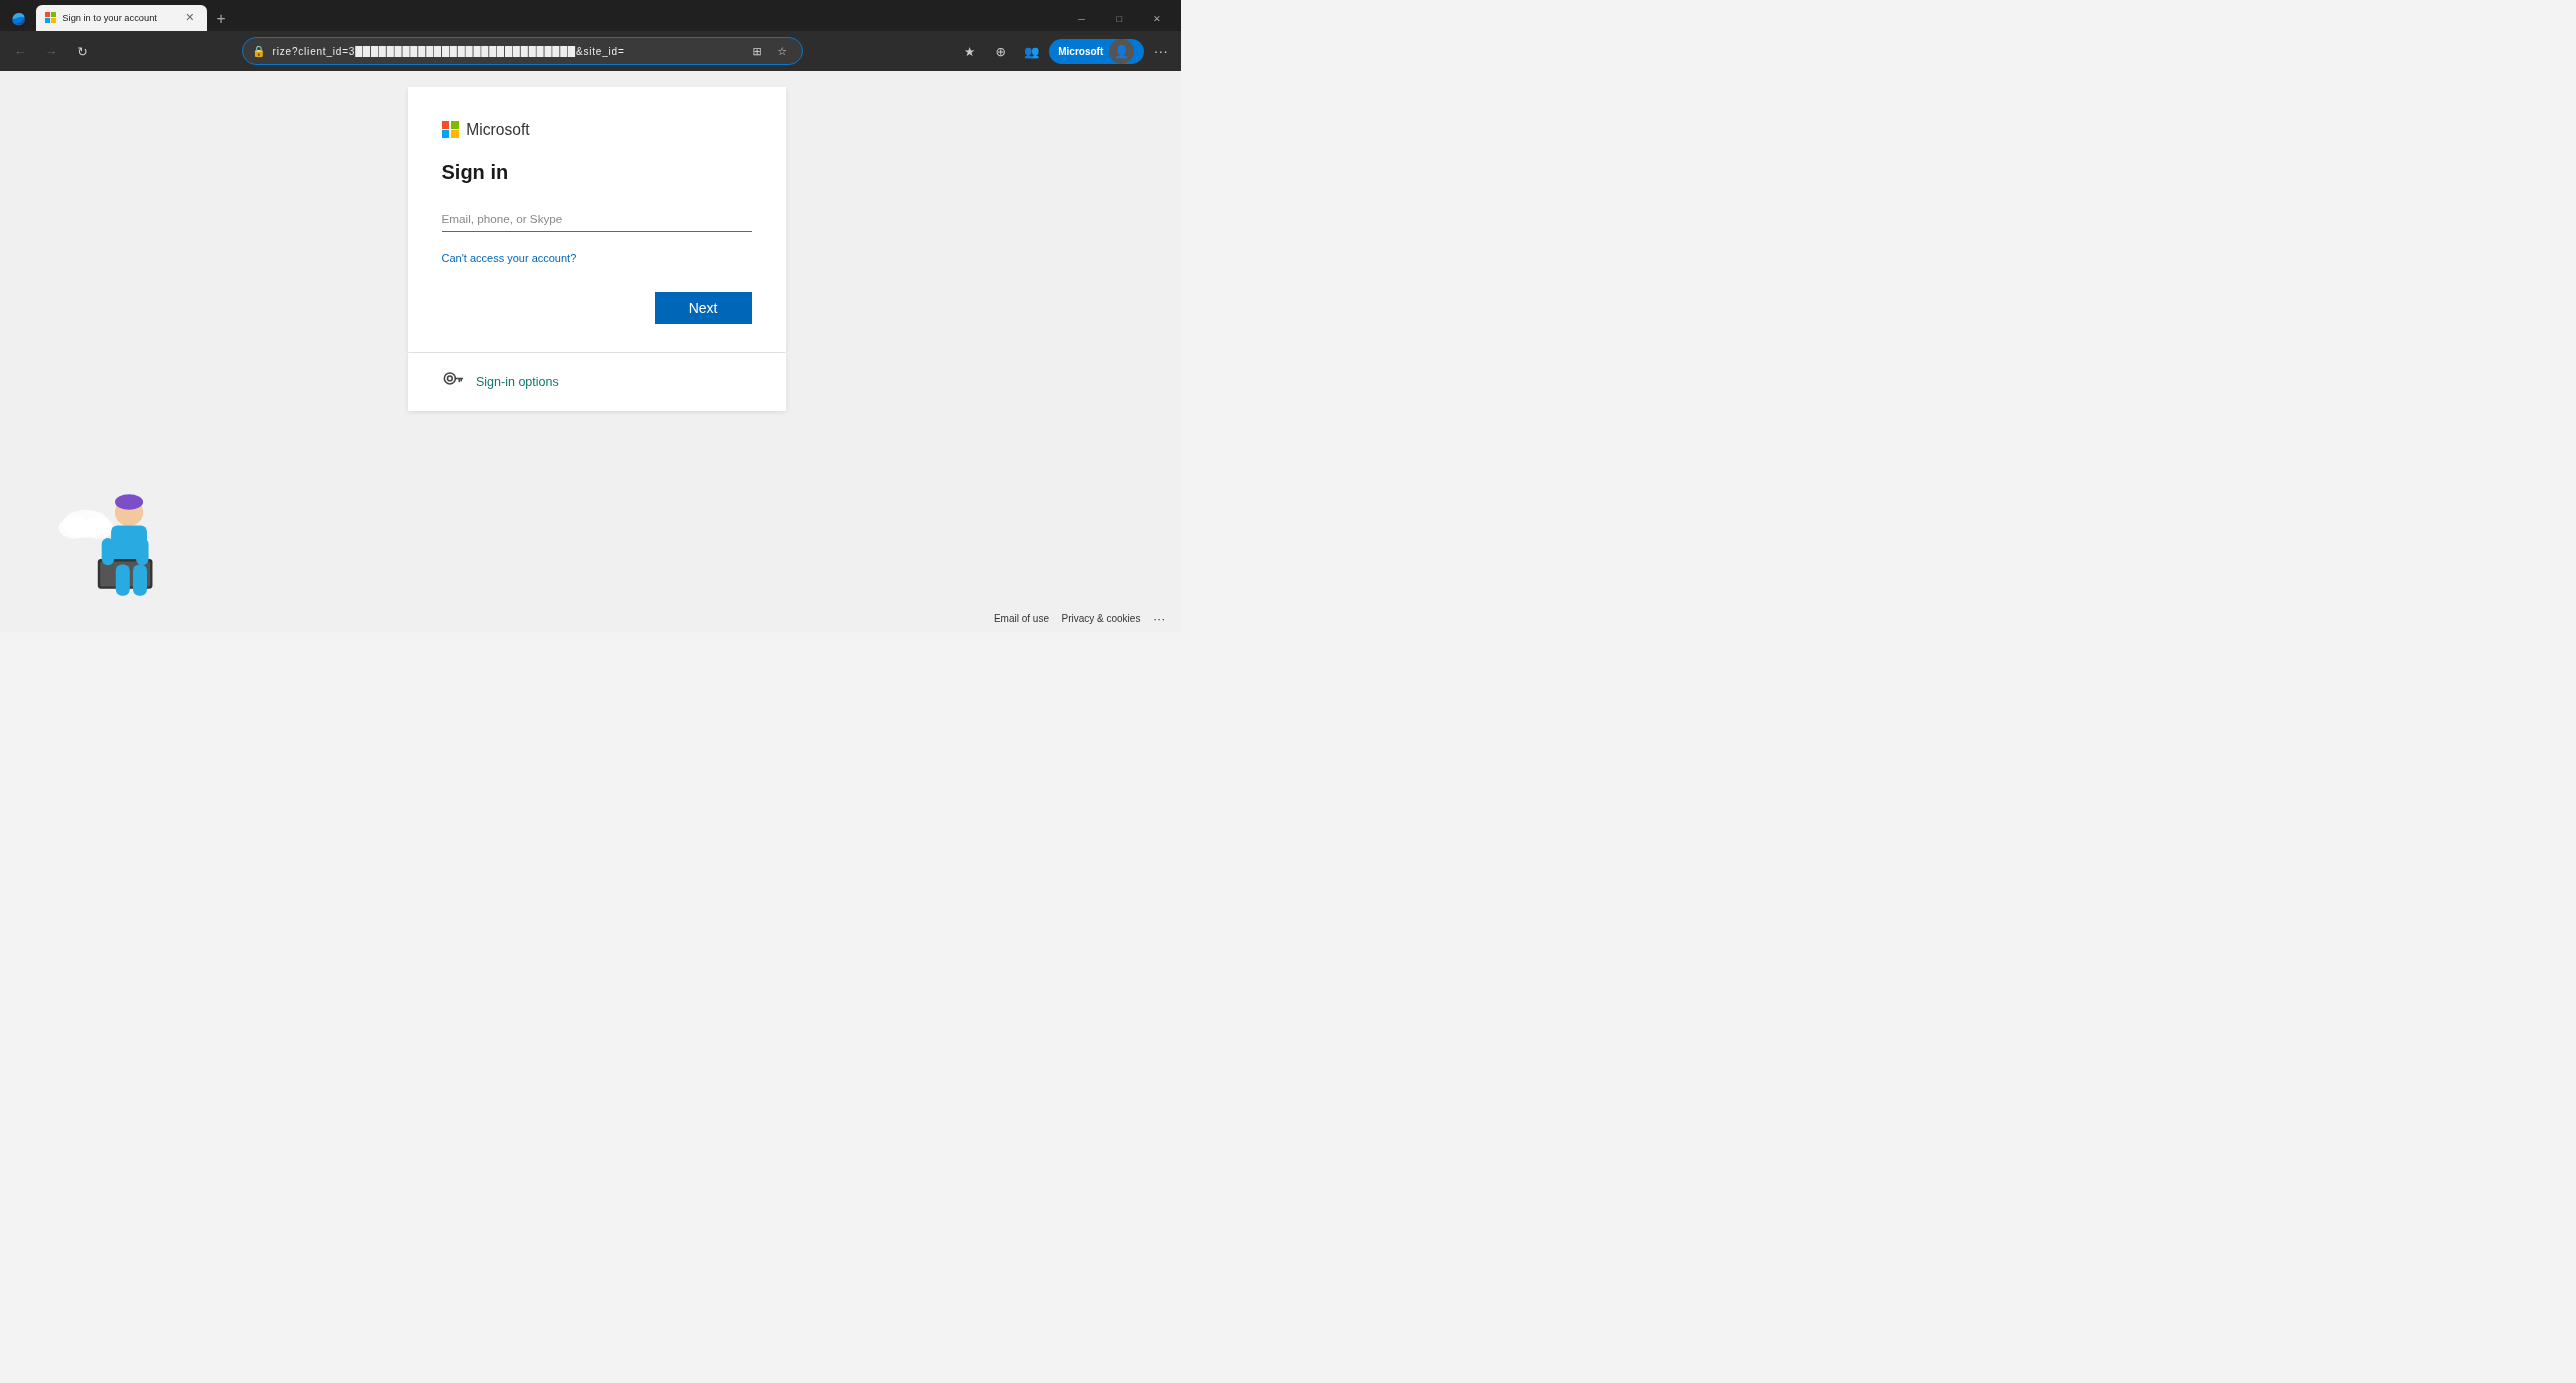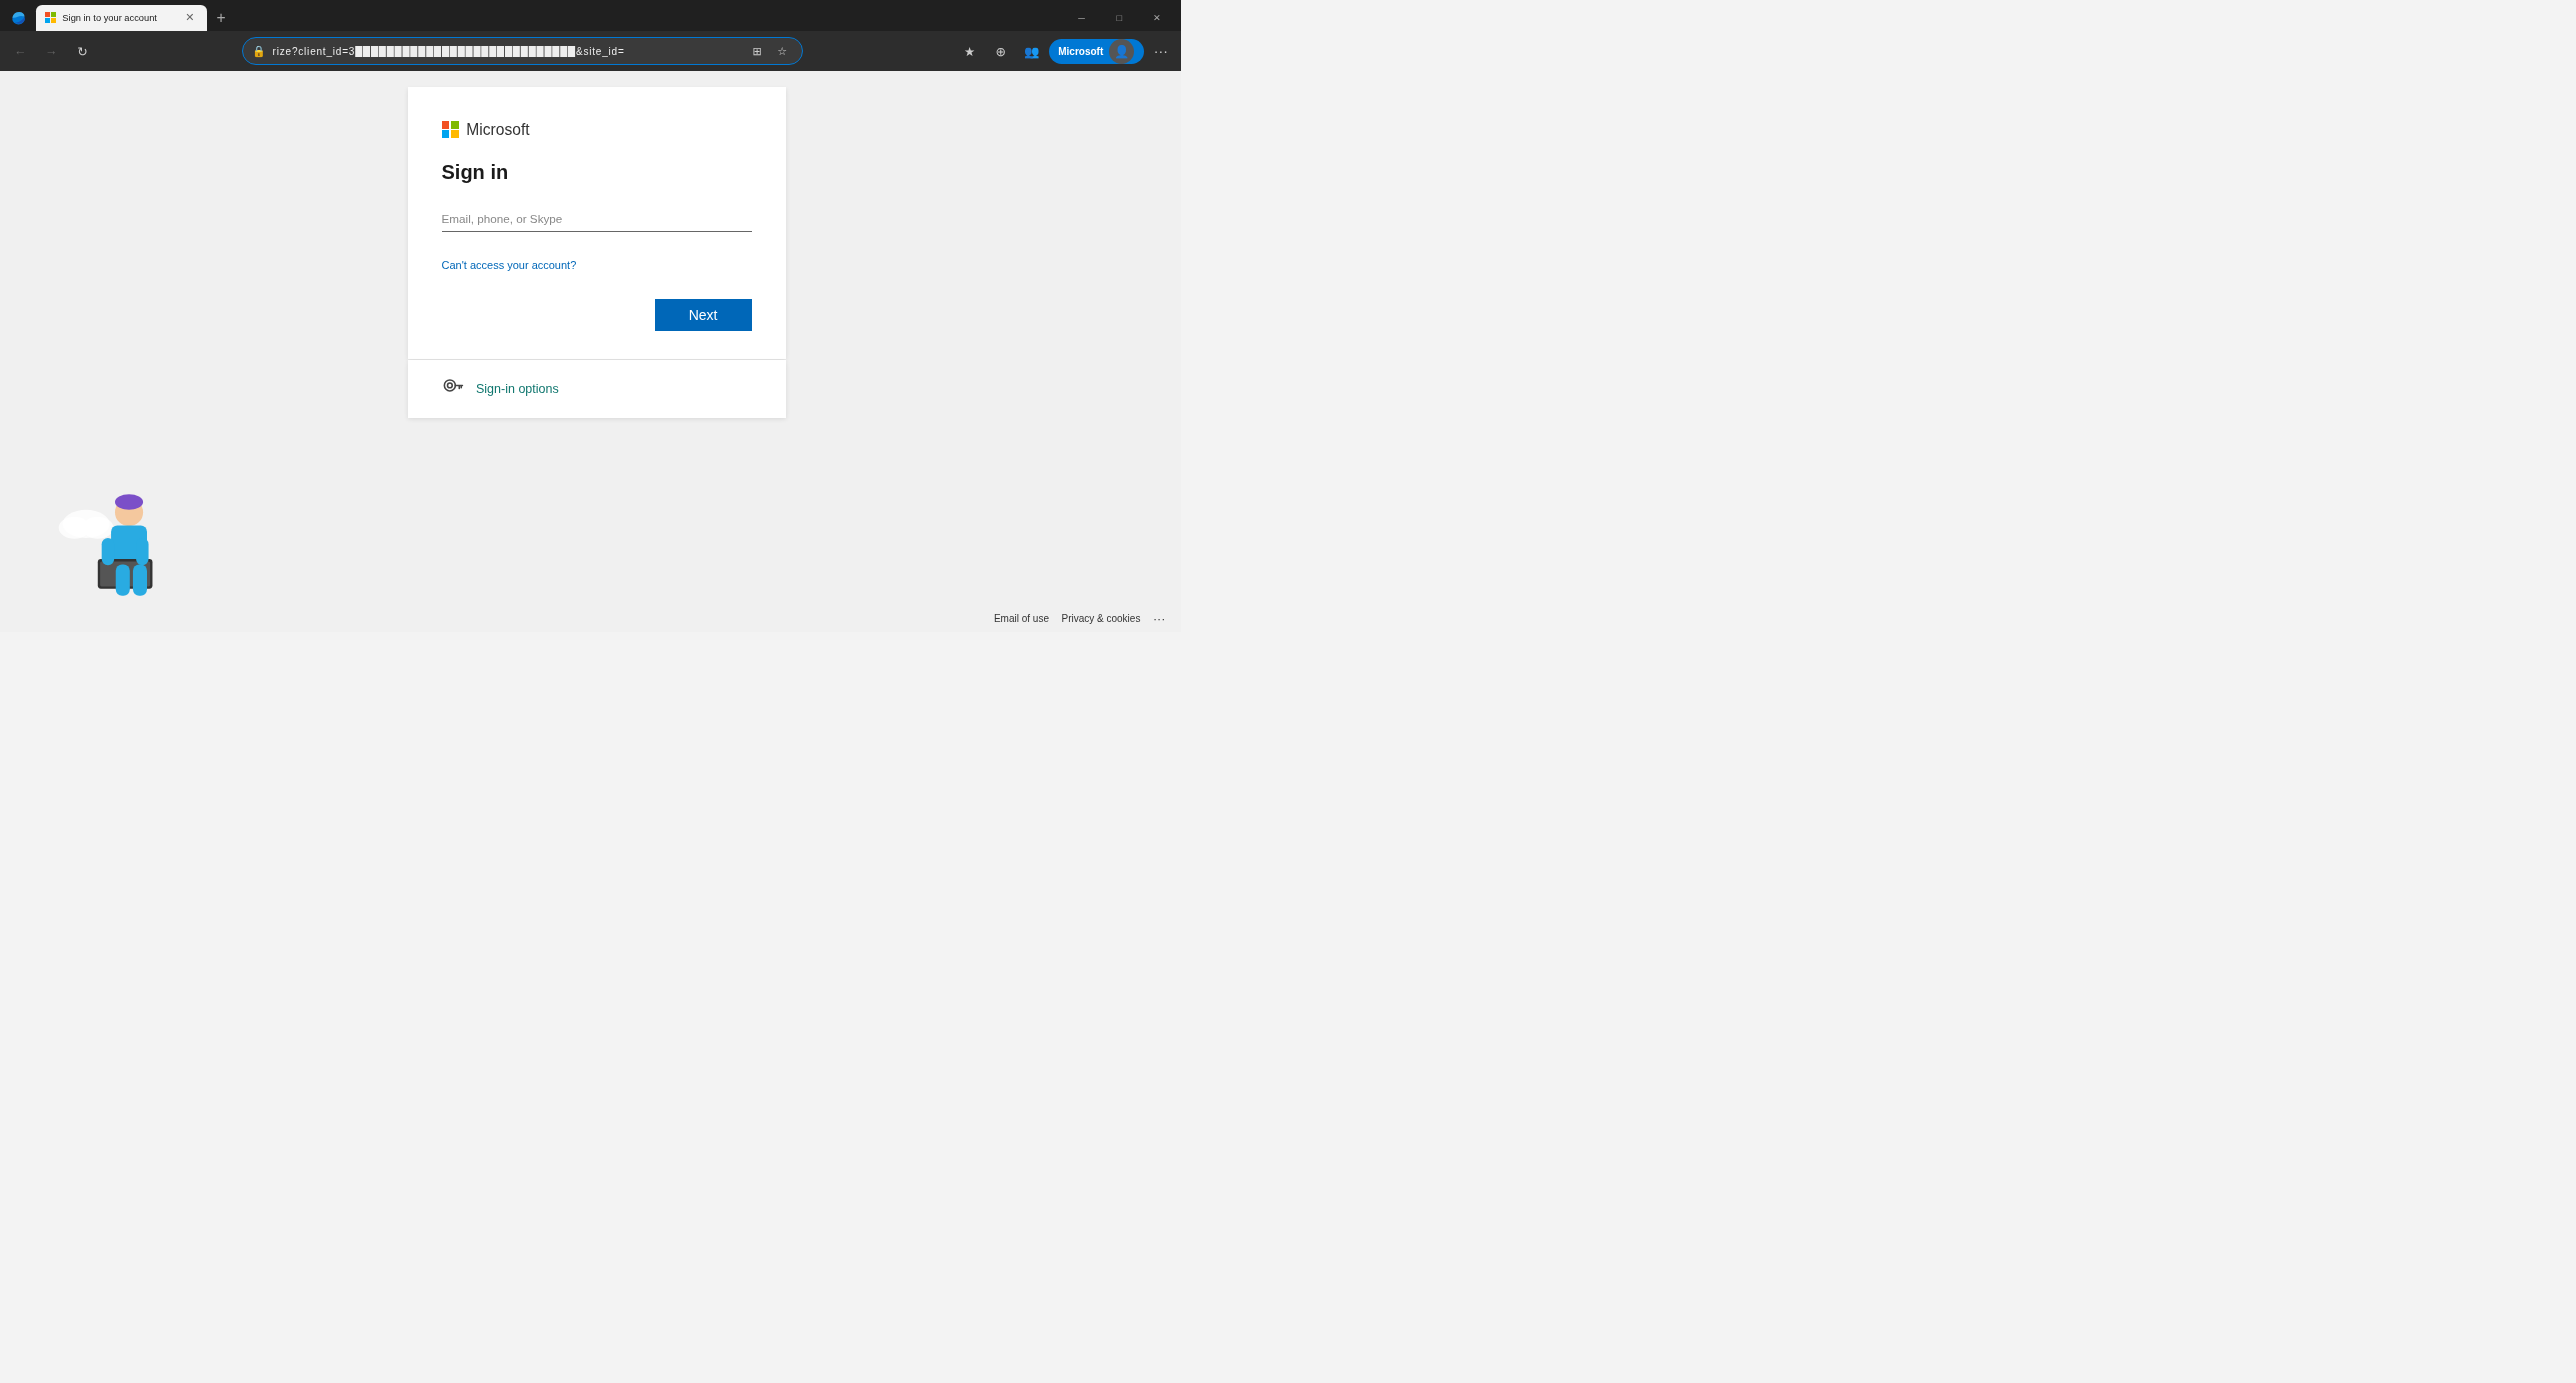--- a/index.html
+++ b/index.html
@@ -14,21 +14,21 @@
     
     .browser-chrome {
       width: 100%;
       background: #202020;
       display: flex;
       flex-direction: column;
     }
 
     .tab-bar {
       display: flex;
-      align-items: center;
+      align-items: flex-end;
       height: 31px;
       padding: 4.7px 0 0 6.2px;
       gap: 1.6px;
     }
 
     .browser-icon {
       width: 25px;
       height: 25px;
       display: flex;
       align-items: center;
@@ -302,21 +302,21 @@
 
     .email-input {
       width: 100%;
       border: none;
       border-bottom: 1.6px solid #666;
       padding: 6.2px 0;
       font-size: 11.7px;
       color: #333;
       outline: none;
       background: transparent;
-      margin-bottom: 27px;
+      margin-bottom: 20px;
     }
 
     .email-input::placeholder {
       color: #888;
     }
 
     .cant-access-link {
       color: #0067b8;
       font-size: 11px;
       text-decoration: none;

